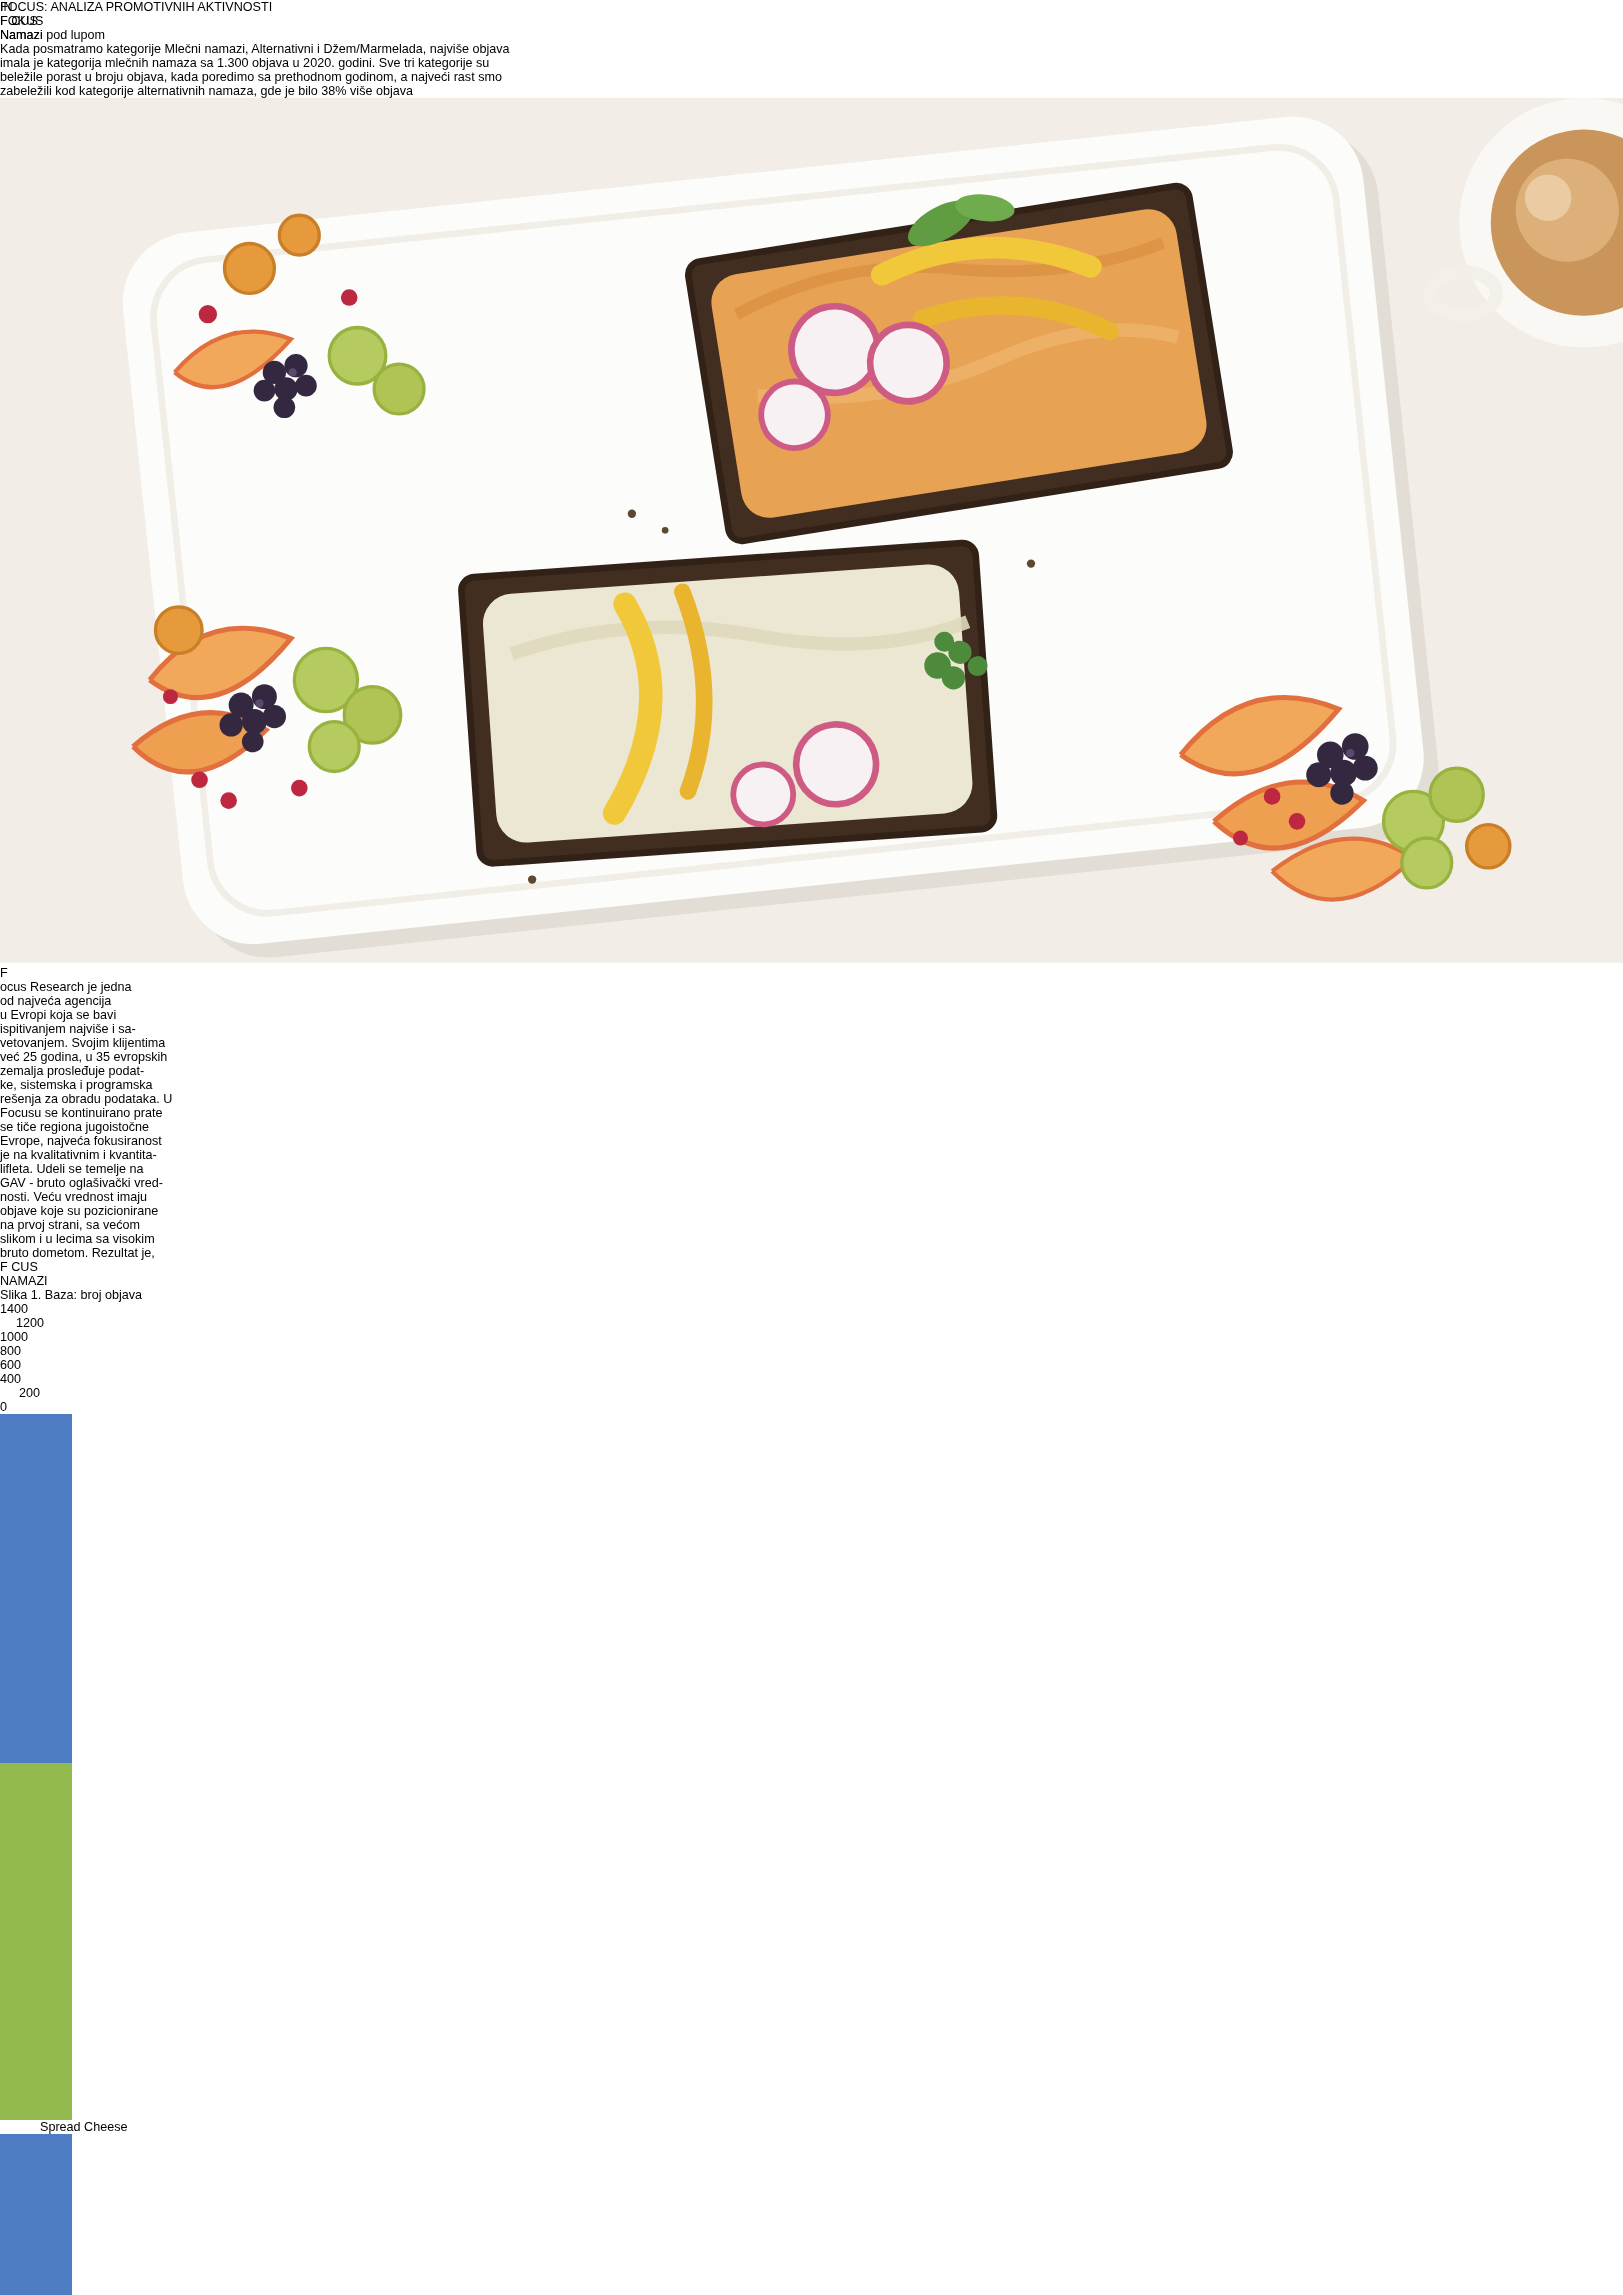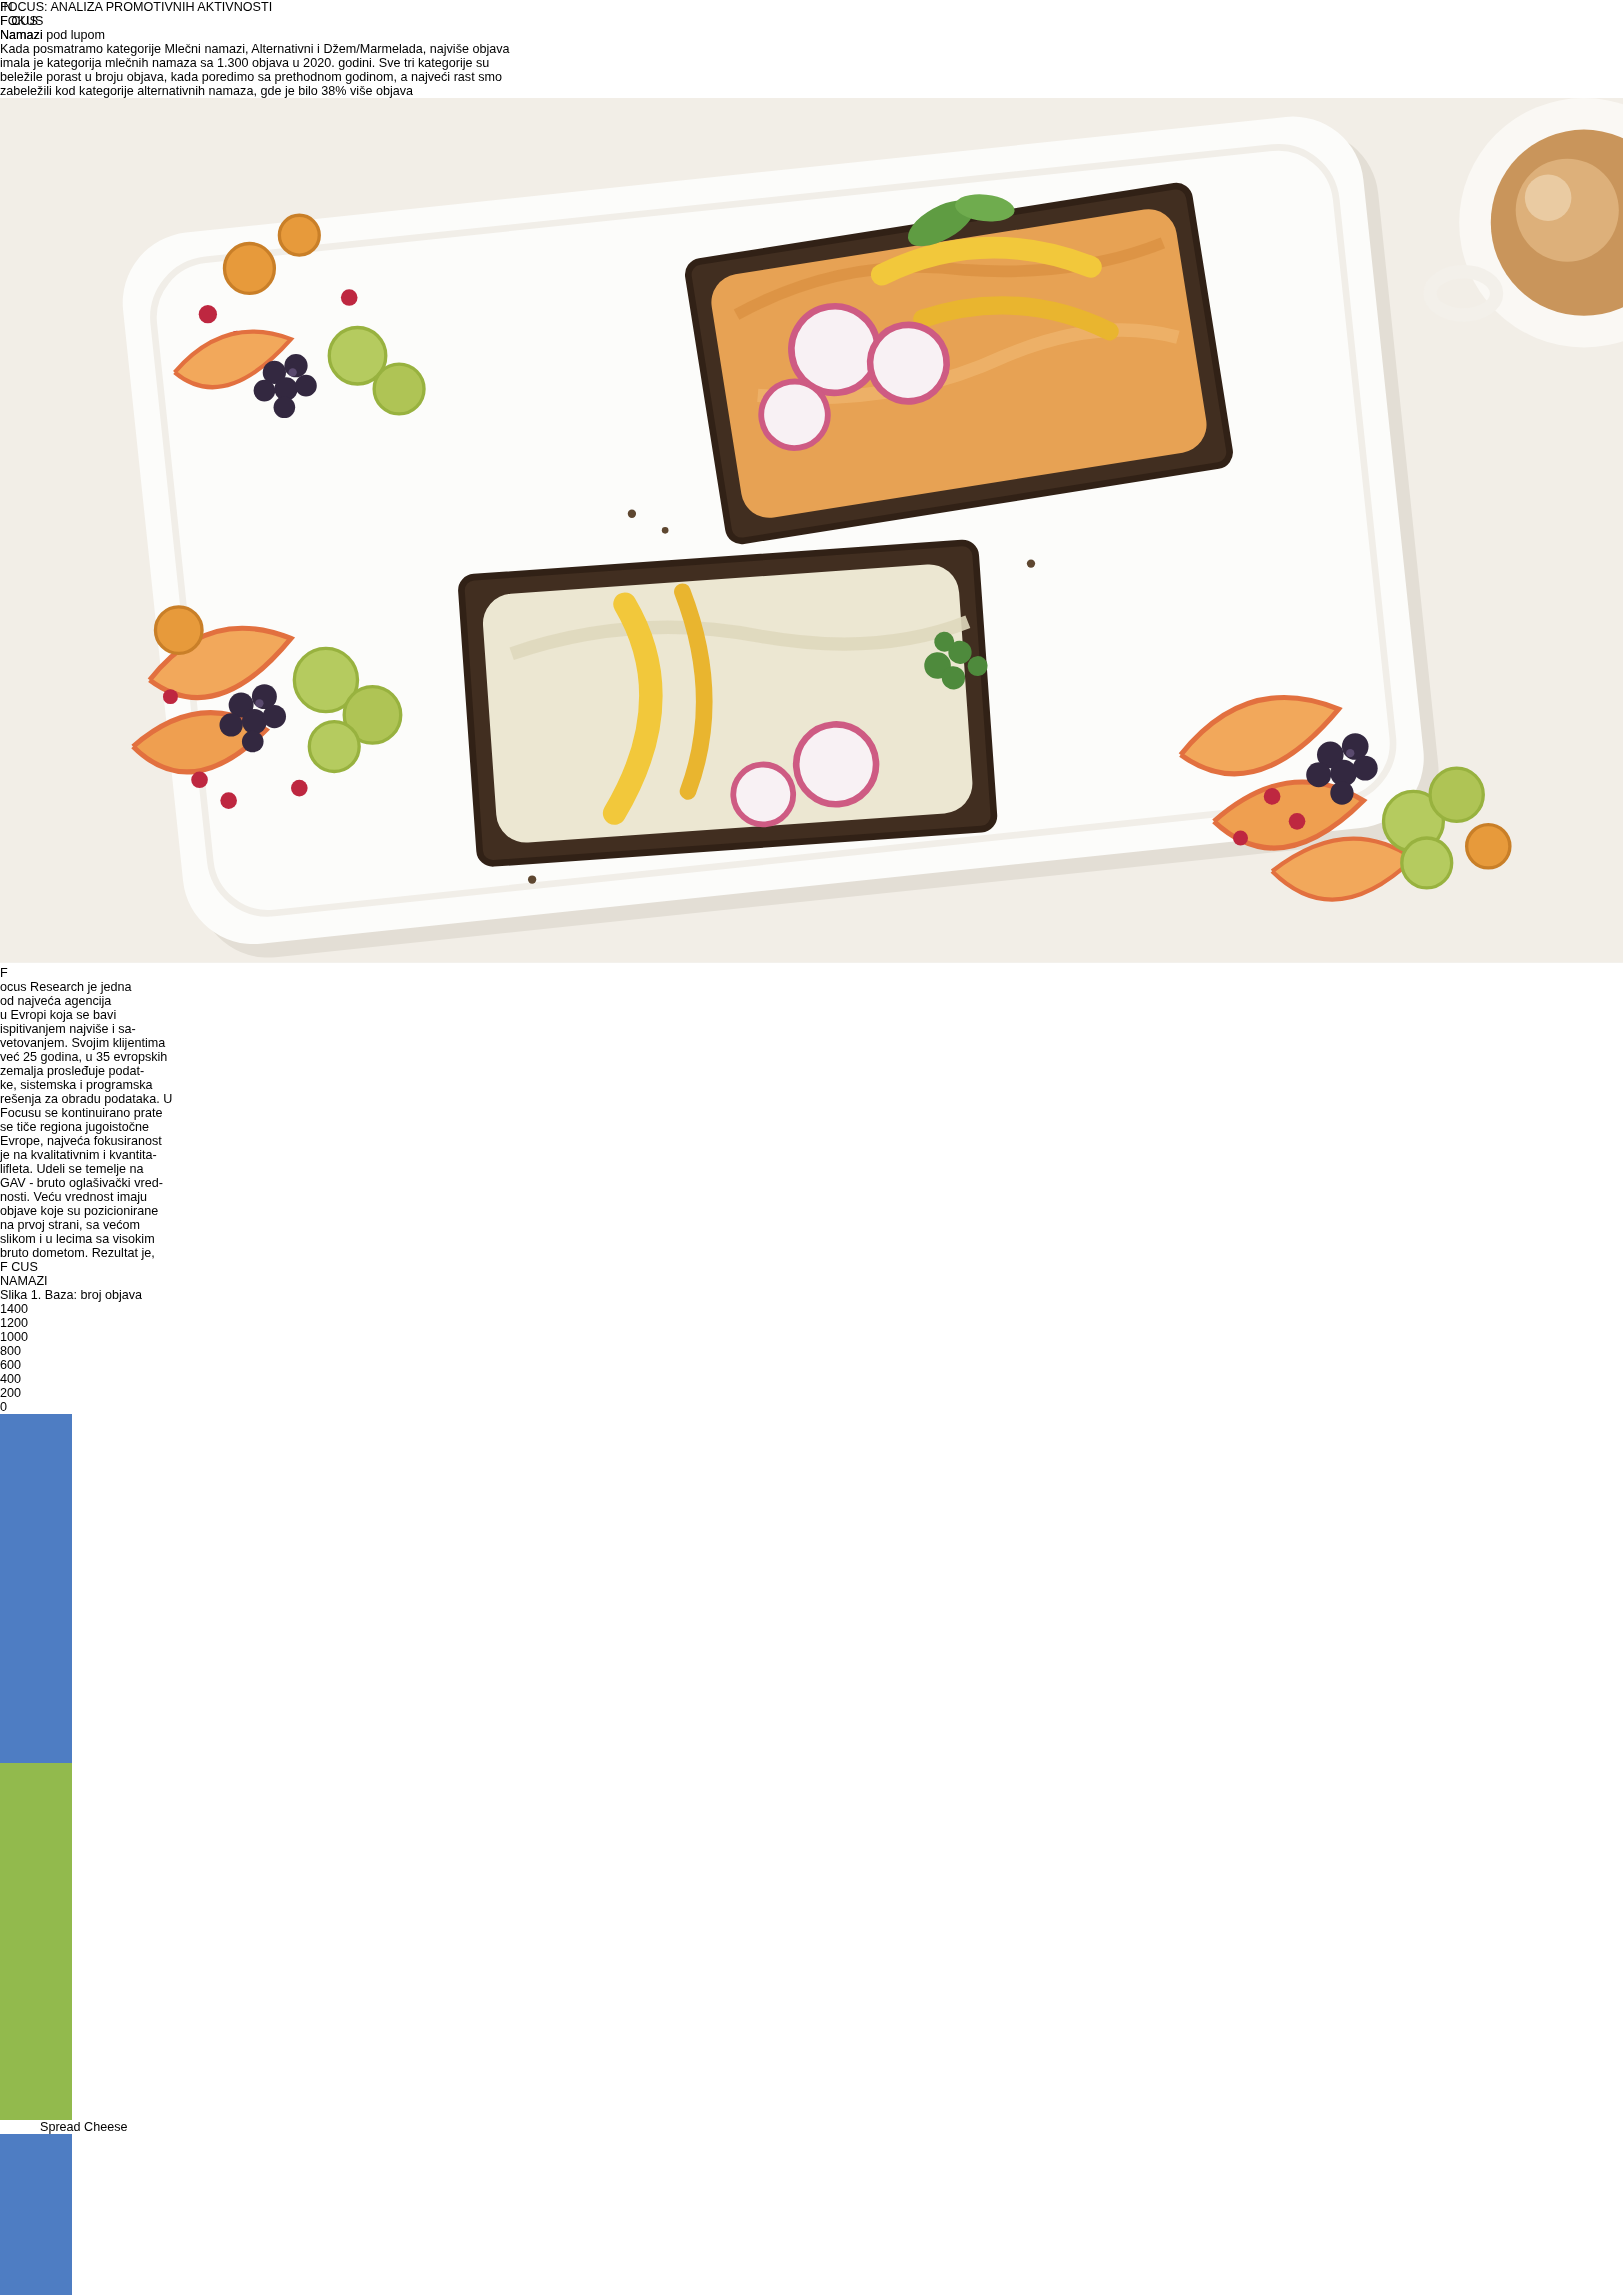--- a/index.html
+++ b/index.html
@@ -270,31 +270,31 @@
       </div>
     </div>
   </div>
   <div class="chart-band">
     <div class="chart-title">NAMAZI</div>
     <div class="chart-subtitle">Slika 1. Baza: broj objava</div>
   </div>
   <div class="gridline" style="left: 46px; right: 9.4px; top: 156px;"></div>
     <div class="ytick" style="top: 150px;">1400</div>
     <div class="gridline" style="left: 46px; right: 9.4px; top: 211px;"></div>
-    <div class="ytick" style="top: 205px;">1200</div>
+    <div class="ytick" style="top: 205px; padding-left: 16px;">1200</div>
     <div class="gridline" style="left: 46px; right: 9.4px; top: 266px;"></div>
     <div class="ytick" style="top: 260px;">1000</div>
     <div class="gridline" style="left: 46px; right: 9.4px; top: 321px;"></div>
     <div class="ytick" style="top: 315px;">800</div>
     <div class="gridline" style="left: 46px; right: 9.4px; top: 376px;"></div>
     <div class="ytick" style="top: 370px;">600</div>
     <div class="gridline" style="left: 46px; right: 9.4px; top: 431px;"></div>
     <div class="ytick" style="top: 425px;">400</div>
     <div class="gridline" style="left: 46px; right: 9.4px; top: 486px;"></div>
-    <div class="ytick" style="top: 480px;">200</div>
+    <div class="ytick" style="top: 480px; margin-left: 19px;">200</div>
     <div class="gridline zero" style="left: 46px; right: 9.4px; top: 541px;"></div>
     <div class="ytick" style="top: 535px;">0</div>
     <div class="bar" style="left: 112px; bottom: 60px; width: 72px; height: 349px; background: rgb(78, 125, 195);"></div>
     <div class="bar" style="left: 202px; bottom: 60px; width: 72px; height: 357px; background: rgb(146, 186, 77);"></div>
     <div class="xlabel" style="left: 52px; top: 549px; padding-left: 40px;">Spread Cheese</div>
     <div class="bar" style="left: 427px; bottom: 60px; width: 72px; height: 181px; background: rgb(78, 125, 195);"></div>
     <div id="plot"></div>
 
 </div>
 

